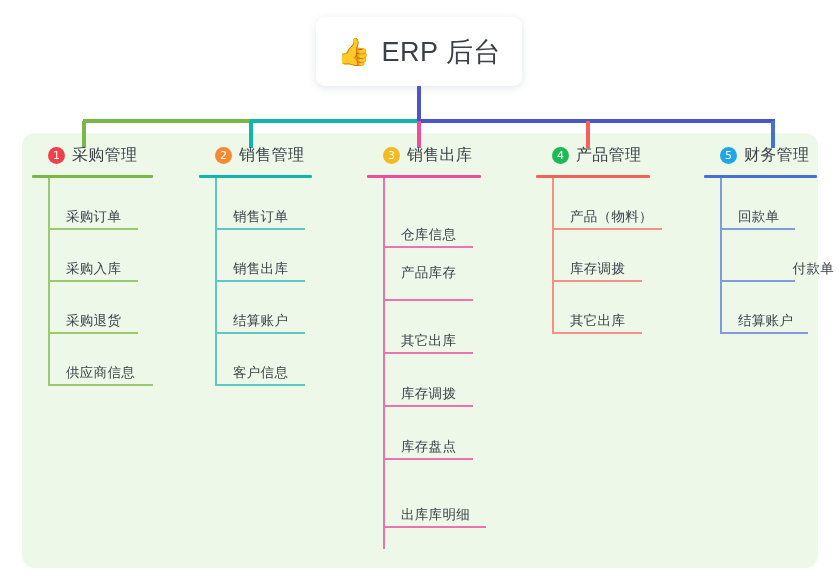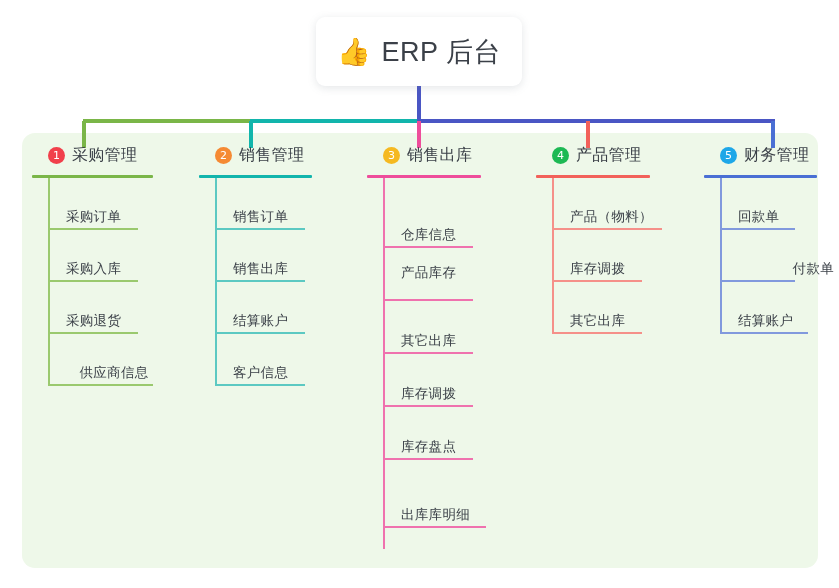--- a/index.html
+++ b/index.html
@@ -179,21 +179,21 @@
         <span class="item-rule" style="background:#9ac96e; width:90px;"></span>
       </div>
       <div class="item" style="height:52px;">
         <span class="item-label">采购入库</span>
         <span class="item-rule" style="background:#9ac96e; width:90px;"></span>
       </div>
       <div class="item" style="height:52px;">
         <span class="item-label">采购退货</span>
         <span class="item-rule" style="background:#9ac96e; width:90px;"></span>
       </div>
-      <div class="item" style="height:52px;justify-content:center;">
+      <div class="item" style="height:52px;">
         <span class="item-label">供应商信息</span>
         <span class="item-rule" style="background:#9ac96e; width:105px;"></span>
       </div>
     </div>
   </div>
 
   <div class="col" style="left:199px; width:130px;">
     <div class="col-head">
       <span class="badge" style="background:#f58a33">2</span>
       <span class="col-title">销售管理</span>

